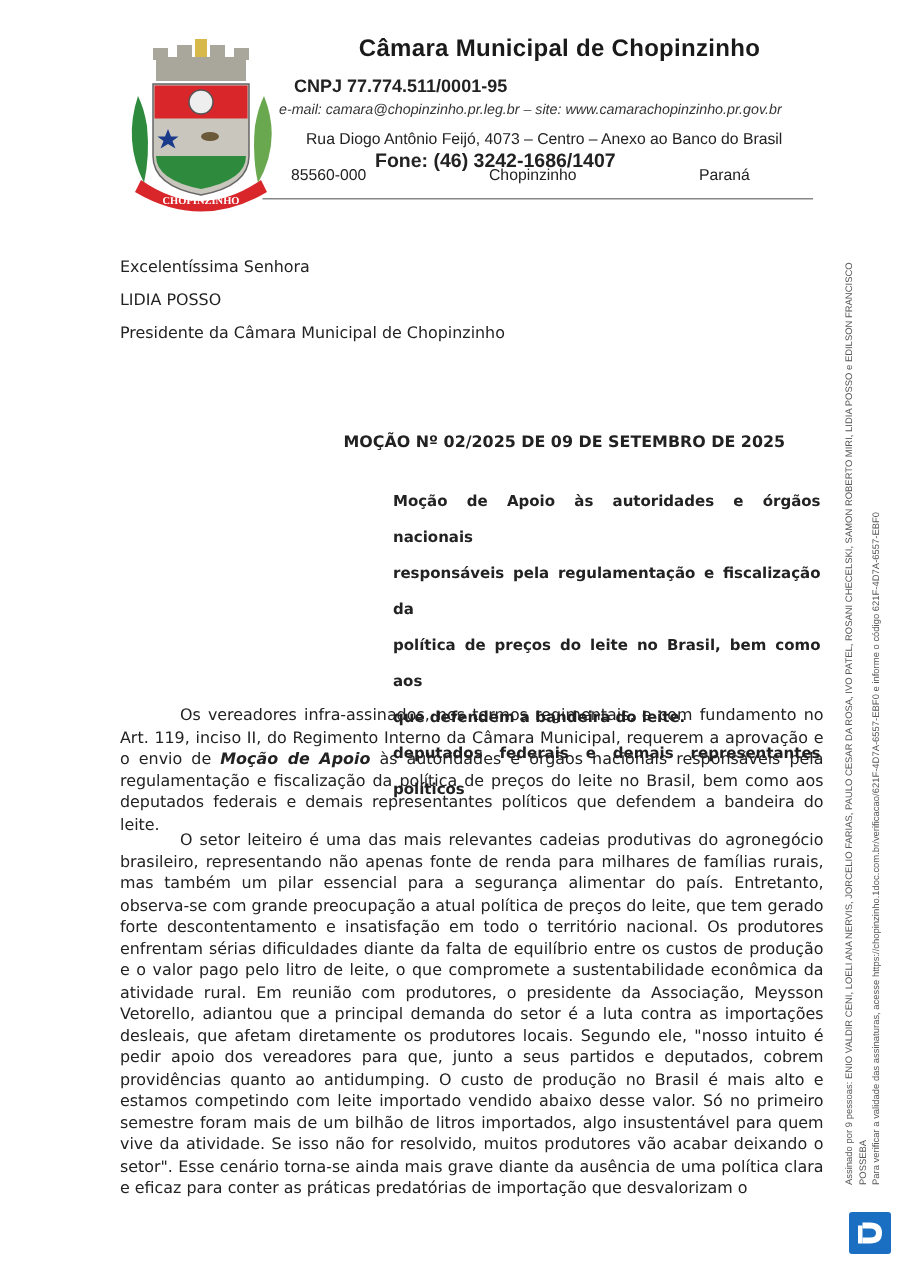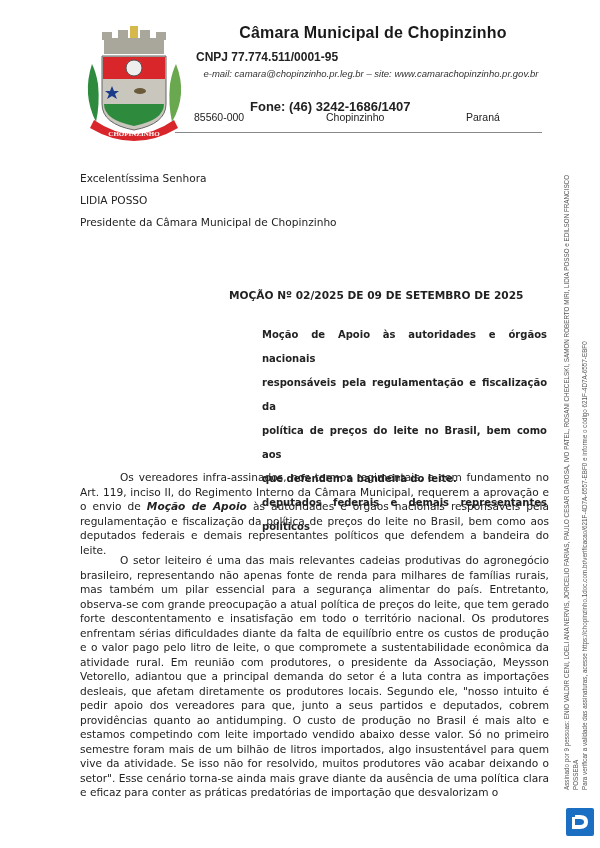--- a/index.html
+++ b/index.html
@@ -3,21 +3,21 @@
   <meta charset="utf-8">
   <style>
     html, body { margin: 0; padding: 0; background: #ffffff; }
     body { width: 600px; height: 848px; position: relative; overflow: hidden; font-family: "Liberation Sans", sans-serif; color: #222; }
     .page { position: absolute; left: 0; top: 0; width: 600px; height: 848px; background: #fff; }
 
     
     .crest { position: absolute; left: 78px; top: 24px; width: 112px; height: 118px; }
     .hdr-title { position: absolute; left: 196px; top: 24px; width: 354px; text-align: center; font-weight: bold; font-size: 16px; color: #1a1a1a; letter-spacing: 0.2px; }
     .hdr-cnpj { position: absolute; left: 196px; top: 50px; width: 354px; text-align: left; font-weight: bold; font-size: 12px; color: #222; }
-    .hdr-email { position: absolute; left: 186px; top: 68px; width: 370px; text-align: center; font-style: italic; font-size: 9.5px; color: #333; }
+    .hdr-email { position: absolute; left: 186px; top: 68px; width: 370px; text-align: left; font-style: italic; font-size: 9.5px; color: #333; }
     .hdr-addr { position: absolute; left: 204px; top: 87px; font-size: 10.5px; color: #222; }
     .hdr-fone { position: absolute; left: 250px; top: 99px; font-size: 13px; font-weight: bold; color: #222; }
     .hdr-cep { position: absolute; left: 194px; top: 111px; font-size: 10.5px; color: #222; }
     .hdr-city { position: absolute; left: 326px; top: 111px; font-size: 10.5px; color: #222; }
     .hdr-state { position: absolute; left: 466px; top: 111px; font-size: 10.5px; color: #222; }
     .hdr-rule { position: absolute; left: 175px; top: 132px; width: 367px; height: 1px; background: #888; }
 
     
     .doc { font-family: "DejaVu Sans", sans-serif; font-size: 10.6px; color: #222; }
     .addr-line { position: absolute; left: 80px; font-size: 10.6px; }
@@ -54,20 +54,21 @@
     <polygon points="34,62 36,67 41,67 37,70 39,75 34,72 29,75 31,70 27,67 32,67" fill="#1a3a8a"></polygon>
     <ellipse cx="62" cy="67" rx="6" ry="3" fill="#6b5a3a"></ellipse>
 
     <path d="M16 96 Q56 124 96 96 L100 104 Q56 130 12 104Z" fill="#d8262b"></path>
     <text x="56" y="112" font-size="7" fill="#fff" text-anchor="middle" font-family="Liberation Serif, serif" font-weight="bold">CHOPINZINHO</text>
   </svg>
 
   <div class="hdr-title">Câmara Municipal de Chopinzinho</div>
   <div class="hdr-cnpj">CNPJ 77.774.511/0001-95</div>
   <div class="hdr-email">e-mail: camara@chopinzinho.pr.leg.br – site: www.camarachopinzinho.pr.gov.br</div>
+  <div class="hdr-addr">Rua Diogo Antônio Feijó, 4073 – Centro – Anexo ao Banco do Brasil</div>
   <div class="hdr-fone">Fone: (46) 3242-1686/1407</div>
   <div class="hdr-cep">85560-000</div>
   <div class="hdr-city">Chopinzinho</div>
   <div class="hdr-state">Paraná</div>
   <div class="hdr-rule"></div>
 
   <div class="doc">
     <div class="addr-line" style="top:172px;">Excelentíssima Senhora</div>
     <div class="addr-line" style="top:194px;">LIDIA POSSO</div>
     <div class="addr-line" style="top:216px;">Presidente da Câmara Municipal de Chopinzinho</div>

